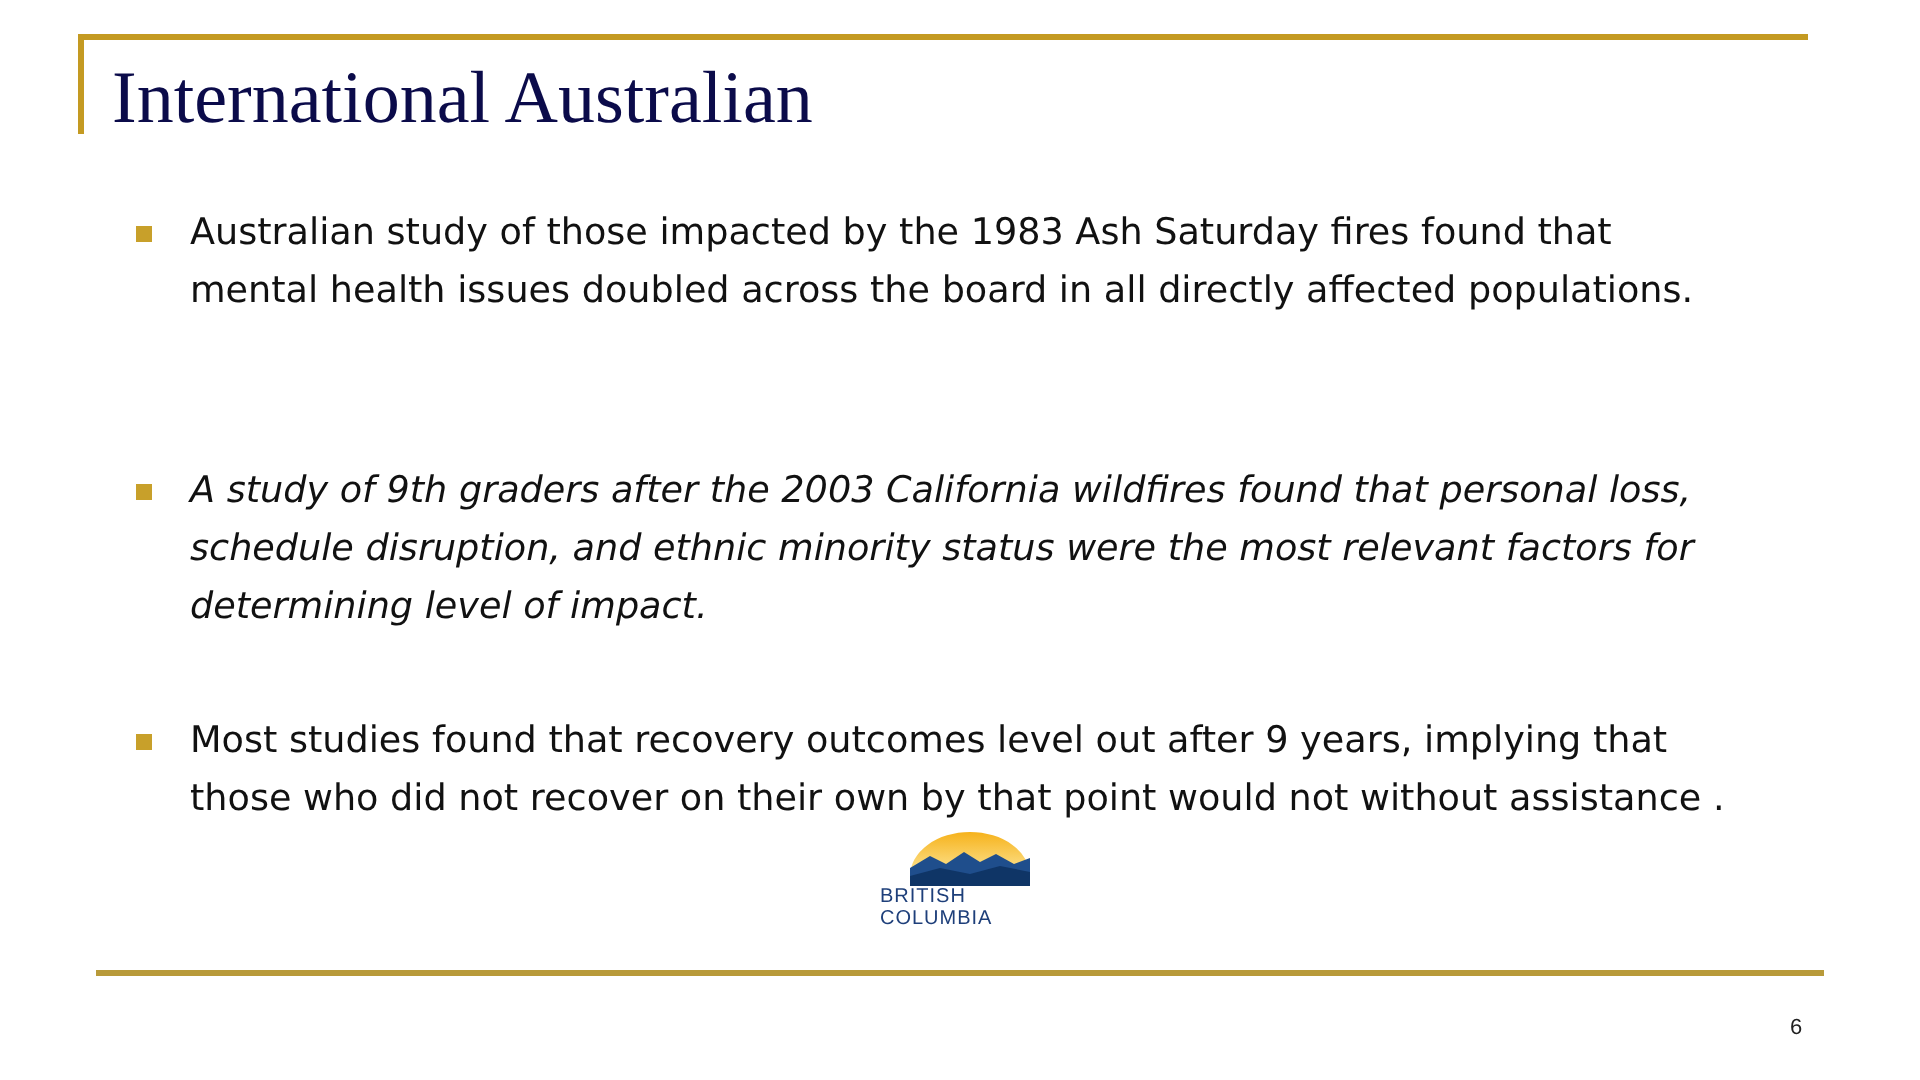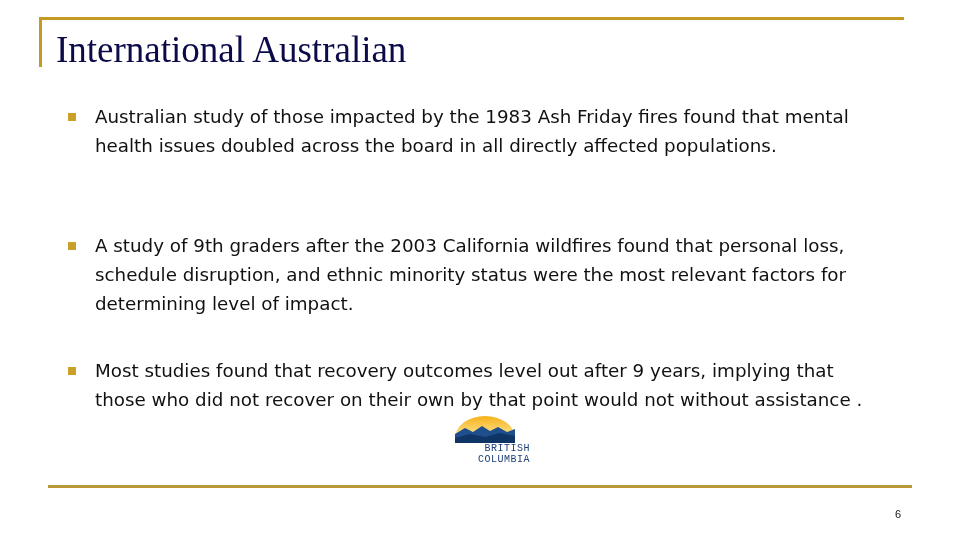--- a/index.html
+++ b/index.html
@@ -71,22 +71,22 @@
       position: absolute;
       left: 440px;
       top: 414px;
       width: 90px;
       height: 56px;
     }
     .bc-text {
       position: absolute;
       left: 0;
       width: 90px;
-      text-align: right;
-      font-family: Liberation Mono, monospace;
+      text-align: left;
+      font-family: Liberation Sans, sans-serif;
       color: #1e3f7a;
       letter-spacing: 0.5px;
     }
     .bc-text.l1 { top: 29px; font-size: 10px; line-height: 11px; }
     .bc-text.l2 { top: 40px; font-size: 10px; line-height: 11px; }
     .bottom-rule {
       position: absolute;
       left: 48px;
       top: 485px;
       width: 864px;
@@ -106,23 +106,23 @@
 <body>
 
 <div class="top-rule"></div>
 <div class="left-rule"></div>
 
 <h1 class="title">International Australian</h1>
 
 <ul class="bullets">
   <li class="bullet-item" style="top:102px;">
     <span class="bullet-marker"></span>
-    <span>Australian study of those impacted by the 1983 Ash Friday fires found that mental health issues doubled across the board in all directly affected populations.</span>
+    <span>Australian study of those impacted by the 1983 Ash Saturday fires found that mental health issues doubled across the board in all directly affected populations.</span>
   </li>
-  <li class="bullet-item" style="top:231px;">
+  <li class="bullet-item" style="top:231px;font-style:italic;">
     <span class="bullet-marker"></span>
     <span>A study of 9th graders after the 2003 California wildfires found that personal loss, schedule disruption, and ethnic minority status were the most relevant factors for determining level of impact.</span>
   </li>
   <li class="bullet-item" style="top:356px;">
     <span class="bullet-marker"></span>
     <span>Most studies found that recovery outcomes level out after 9 years, implying that those who did not recover on their own by that point would not without assistance .</span>
   </li>
 </ul>
 
 <div class="bc-logo">

